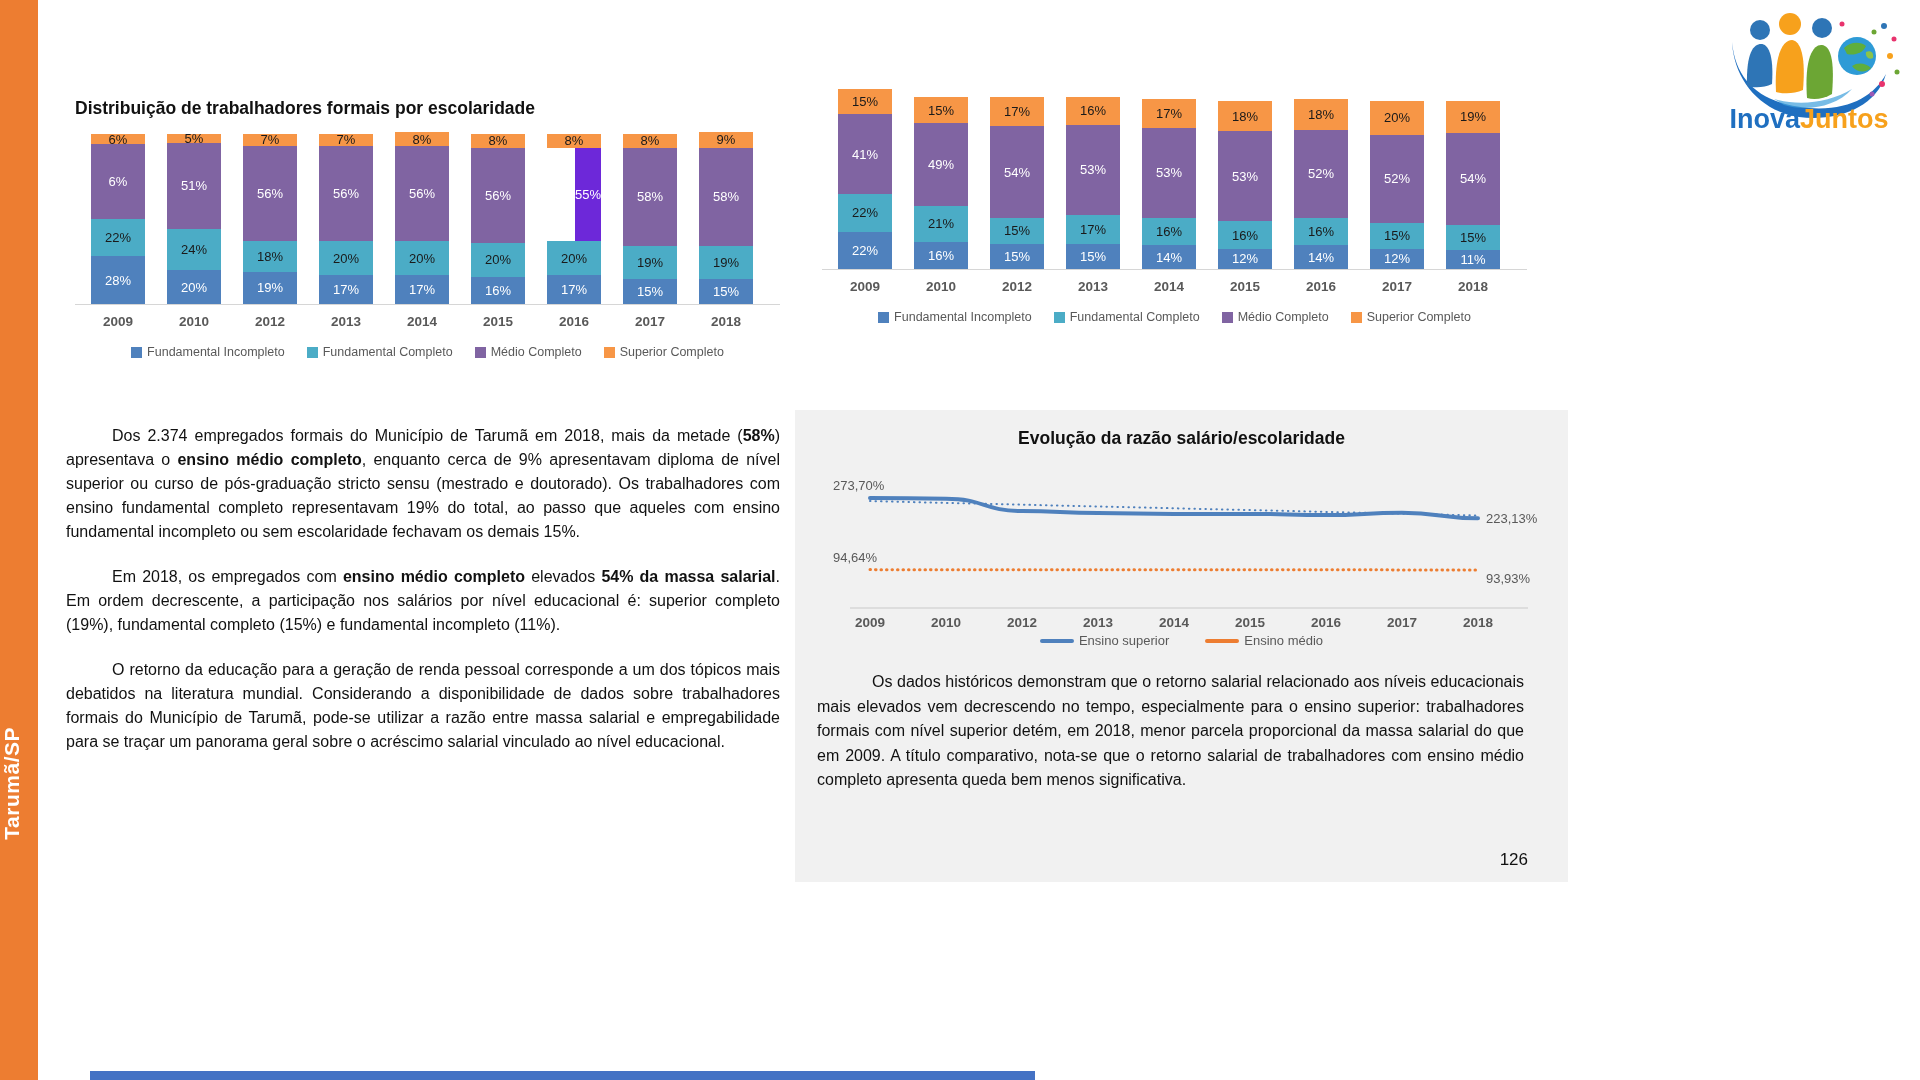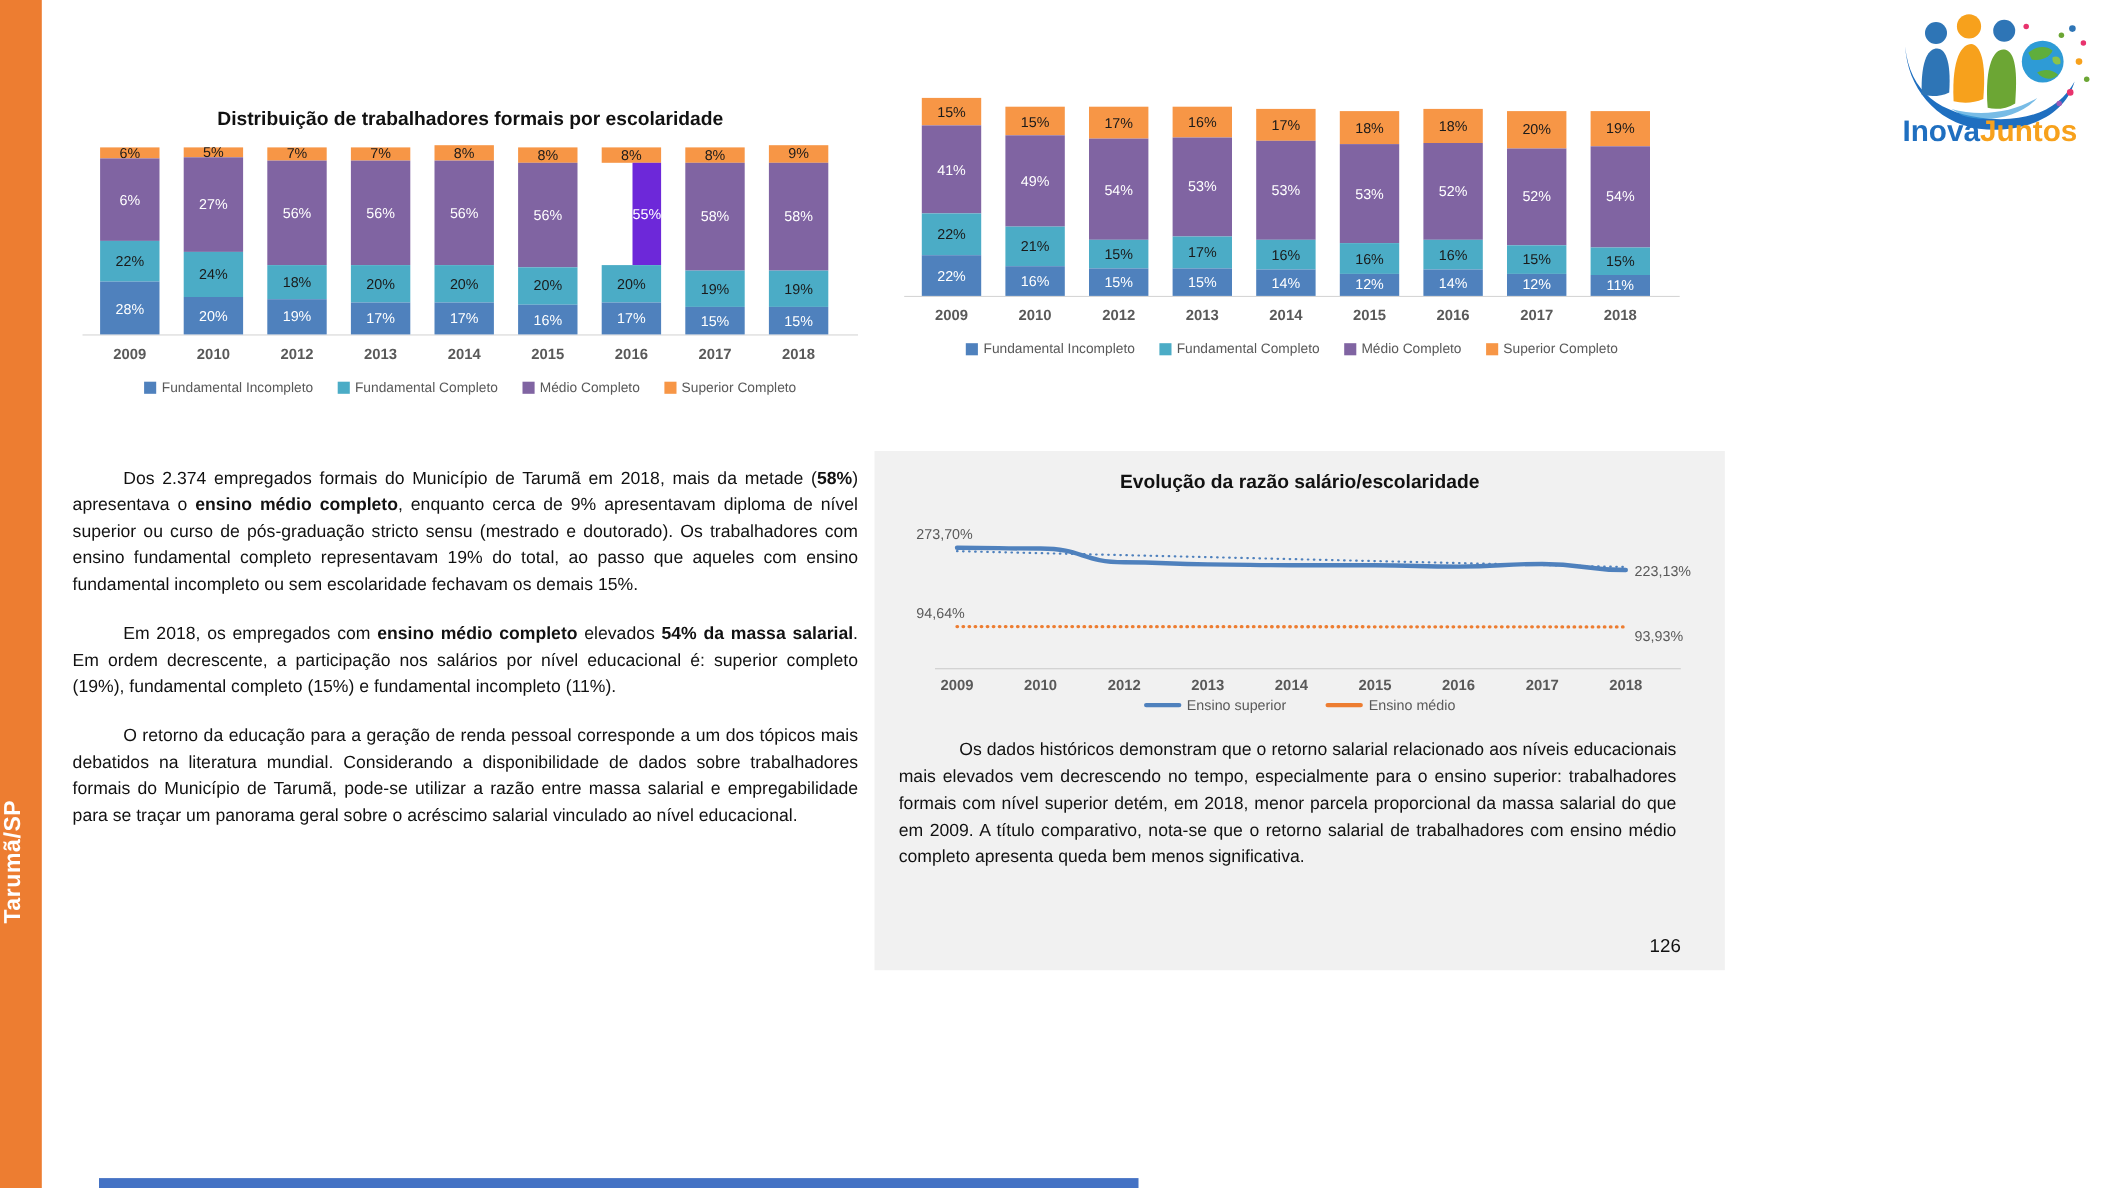--- a/index.html
+++ b/index.html
@@ -15,21 +15,21 @@
   
   .bottom-bar{position:absolute;left:90px;bottom:0;width:945px;height:9px;background:#4472C4}
 
   
   .logo{position:absolute;top:4px;right:16px;width:190px;height:128px}
 
   
   .stacked-chart{position:absolute;top:98px;width:705px}
   #chart-0{left:75px}
   #chart-1{left:822px}
-  .chart-title{font-size:17.5px;font-weight:bold;text-align:center;color:#111;margin-bottom:14px}
+  .chart-title{font-size:17.5px;font-weight:bold;color:#111;margin-bottom:14px}
   .bars{display:flex;height:172px;align-items:flex-end;border-bottom:1px solid #d6d6d6;padding:0 5px}
   .bar-col{width:76px;display:flex;justify-content:center;align-items:flex-end}
   .bar-stack{width:54px;display:flex;flex-direction:column}
   .bar-seg{display:flex;align-items:center;justify-content:center;font-size:13px;flex:none;overflow:visible;white-space:nowrap}
   .years{display:flex;padding:0 5px;margin-top:9px}
   .year{width:76px;text-align:center;font-weight:bold;color:#595959;font-size:13.5px}
   .chart-legend{display:flex;justify-content:center;gap:22px;margin-top:16px;color:#595959;font-size:12.5px;align-items:center}
   .legend-item{display:flex;align-items:center;gap:5px}
   .legend-swatch{width:11px;height:11px;display:inline-block;flex:none}
 
@@ -91,21 +91,21 @@
           <div class="bar-stack">
             <div class="bar-seg" style="height: 10.2px; background: rgb(247, 150, 70); color: rgb(26, 26, 26);">6%</div>
             <div class="bar-seg" style="height: 74.8px; background: rgb(128, 100, 162); color: rgb(255, 255, 255);">6%</div>
             <div class="bar-seg" style="height: 37.4px; background: rgb(75, 172, 198); color: rgb(26, 26, 26);">22%</div>
             <div class="bar-seg" style="height: 47.6px; background: rgb(79, 129, 189); color: #ffffff;">28%</div>
           </div>
         </div>
         <div class="bar-col">
           <div class="bar-stack">
             <div class="bar-seg" style="height: 8.5px; background: rgb(247, 150, 70); color: rgb(26, 26, 26);">5%</div>
-            <div class="bar-seg" style="height: 86.7px; background: rgb(128, 100, 162); color: rgb(255, 255, 255);">27%</div>
+            <div class="bar-seg" style="height: 86.7px; background: rgb(128, 100, 162); color: rgb(255, 255, 255);">51%</div>
             <div class="bar-seg" style="height: 40.8px; background: rgb(75, 172, 198); color: rgb(26, 26, 26);">24%</div>
             <div class="bar-seg" style="height: 34px; background: rgb(79, 129, 189); color: rgb(255, 255, 255);">20%</div>
           </div>
         </div>
         <div class="bar-col">
           <div class="bar-stack">
             <div class="bar-seg" style="height: 11.9px; background: rgb(247, 150, 70); color: rgb(26, 26, 26);">7%</div>
             <div class="bar-seg" style="height: 95.2px; background: rgb(128, 100, 162); color: rgb(255, 255, 255);">56%</div>
             <div class="bar-seg" style="height: 30.6px; background: rgb(75, 172, 198); color: rgb(26, 26, 26);">18%</div>
             <div class="bar-seg" style="height: 32.3px; background: rgb(79, 129, 189); color: rgb(255, 255, 255);">19%</div>

